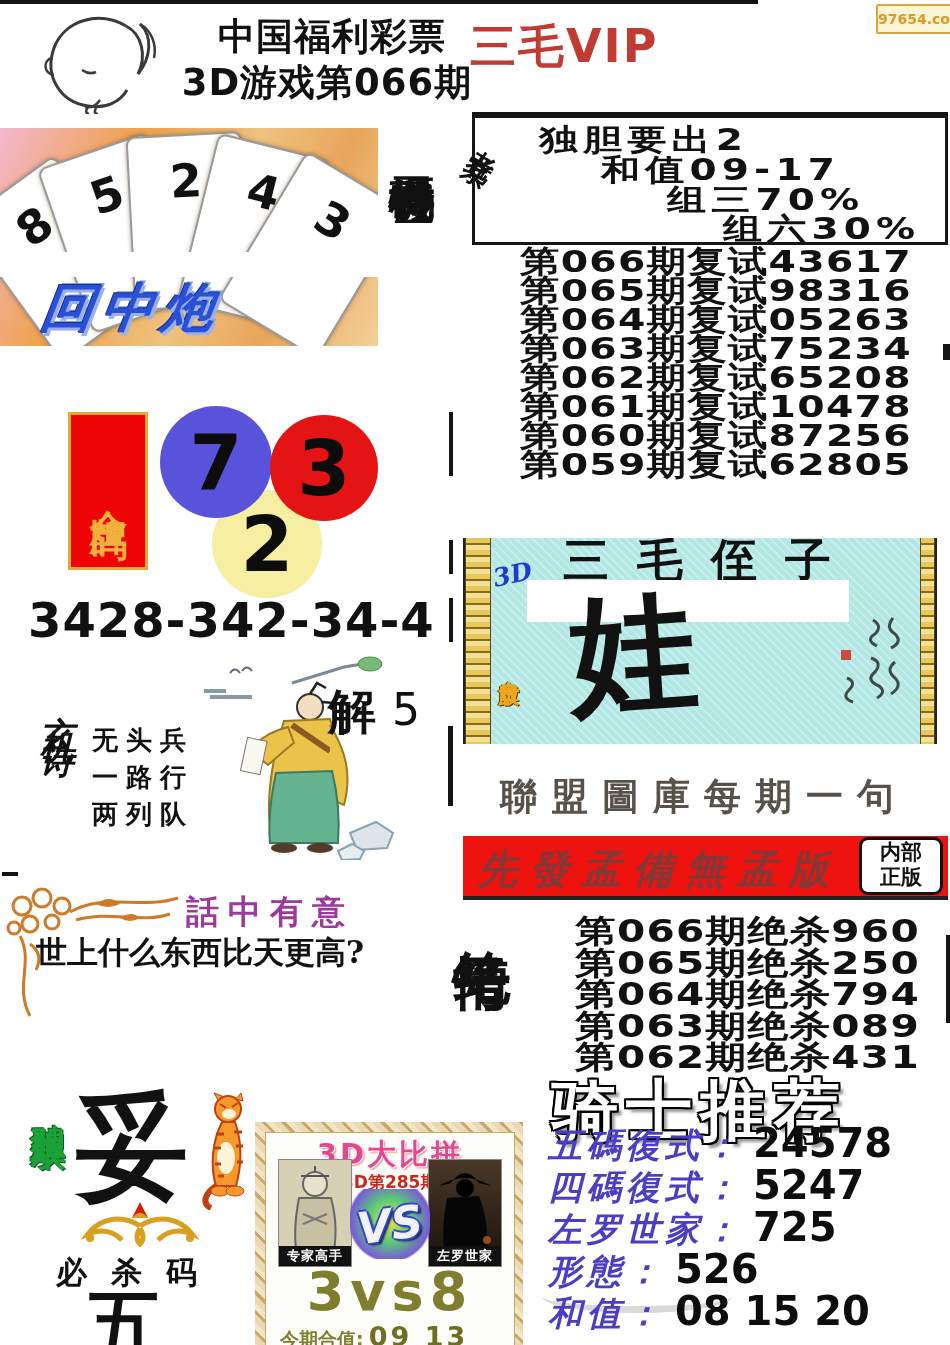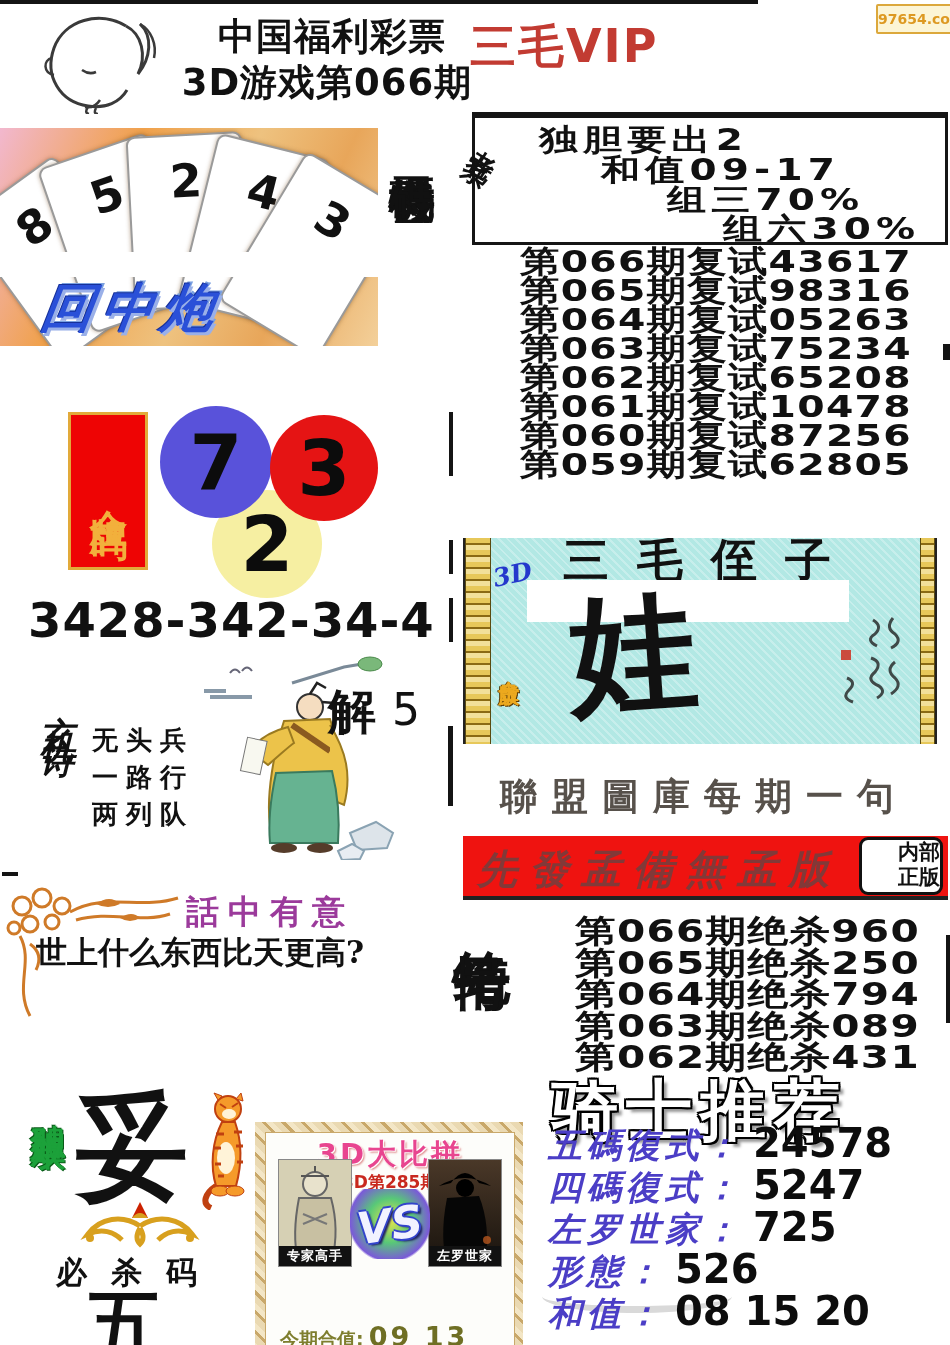--- a/index.html
+++ b/index.html
@@ -65,21 +65,21 @@
   .n3d{font-size:25px;font-weight:800;font-style:italic;color:#2438cc;transform:rotate(-12deg);font-family:"DejaVu Serif",serif;}
   .nbig{font-family:"DejaVu Serif",serif;font-size:128px;font-weight:900;line-height:1;transform:rotate(-4deg);}
   .nedition{writing-mode:vertical-rl;text-orientation:upright;font-size:21px;font-weight:900;color:#eca91e;
             letter-spacing:2px;text-shadow:1px 1px 0 #5a3a06,-1px 0 0 #5a3a06;}
   .tagline{font-size:37px;font-weight:700;color:#57514b;letter-spacing:14px;font-family:"DejaVu Serif",serif;white-space:nowrap;margin-left:32px;}
   
   .rbanner{width:485px;height:60px;background:#ef1310;border-bottom:4px solid #222;}
   .rcall{position:absolute;left:14px;top:6px;font-family:"DejaVu Serif",serif;font-size:40px;font-weight:900;
          font-style:italic;color:#6f4040;opacity:.85;letter-spacing:12px;white-space:nowrap;}
   .stamp{position:absolute;right:5px;top:1px;width:78px;height:52px;background:#fff;border:3px solid #111;
-         border-radius:9px;text-align:right;}
+         border-radius:9px;text-align:center;}
   .stamp div{font-size:21px;font-weight:900;line-height:25px;}
   
   .jlabel{writing-mode:vertical-rl;text-orientation:upright;font-size:57px;font-weight:900;letter-spacing:4px;line-height:62px;}
   .ktitle{font-size:66px;font-weight:900;letter-spacing:8px;color:#fff;white-space:nowrap;
     text-shadow:2px 0 #000,-2px 0 #000,0 2px #000,0 -2px #000,2px 2px #000,-2px -2px #000,2px -2px #000,-2px 2px #000,5px 5px 3px #9a9a9a;}
   .krowline{position:absolute;white-space:nowrap;}
   .klabel{font-family:"DejaVu Serif",serif;font-style:italic;font-weight:800;font-size:34px;color:#4b3ec6;letter-spacing:5px;}
   .kval{font-weight:900;font-size:40px;color:#0d0d0d;margin-left:10px;}
   .swish{position:absolute;width:190px;height:26px;border-bottom:7px solid #d9d9d9;border-radius:50%;}
   
@@ -285,20 +285,21 @@
           <circle cx="36" cy="28" r="9" fill="#000"></circle>
           <path d="M18 38 C12 68 14 90 18 104 h38 C60 78 58 56 50 36 Z" fill="#060606"></path>
           <circle cx="20" cy="92" r="5" fill="#c86a1e" opacity=".85"></circle>
           <circle cx="58" cy="80" r="4" fill="#b5561e" opacity=".8"></circle>
         </svg>
         <div class="pband">左罗世家</div>
       </div>
       <div class="vsball" style="left:84px;top:56px;">
         <span>VS</span>
       </div>
+      <div class="abs score" style="left:0;right:0;top:132px;text-align:center;">3vs8</div>
       <div class="abs" style="left:14px;top:188px;">
         <span class="sumlabel">今期合值:</span>
         <span class="sumvals">09 13 16</span>
       </div>
     </div>
   </div>
 
   <div class="abs cyan" style="left:463px;top:538px;">
     <div class="ornate" style="left:0;width:24px;"></div>
     <div class="ornate" style="right:0;width:13px;"></div>

